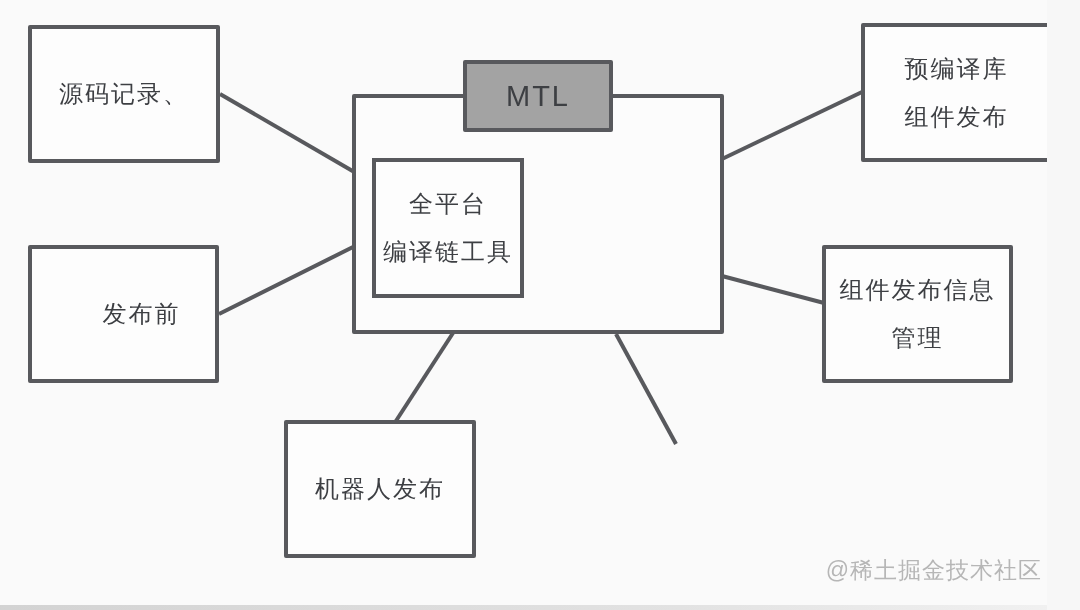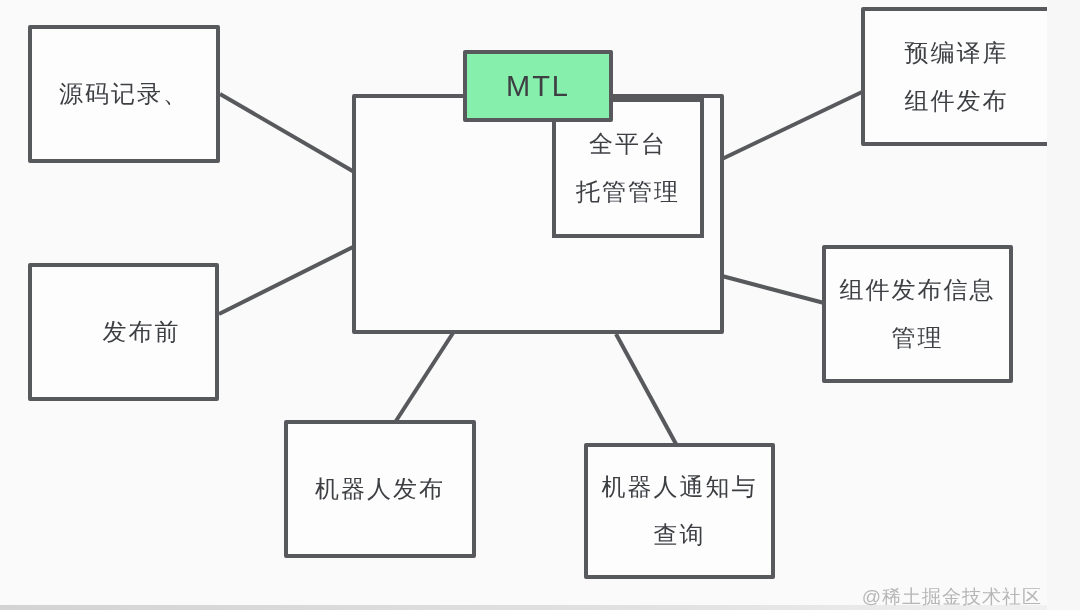--- a/index.html
+++ b/index.html
@@ -37,38 +37,38 @@
   .node .line {
     display: block;
     text-align: center;
     font-size: 24px;
     line-height: 48px;
     letter-spacing: 2px;
     white-space: nowrap;
   }
   
   #node-source-record  { left: 28px;  top: 25px;  width: 192px; height: 138px; }
-  #node-security-check { left: 28px;  top: 263px; width: 191px; height: 138px; padding-left: 36px; }
-  #node-prebuilt-lib   { left: 861px; top: 7px;  width: 191px; height: 139px; }
+  #node-security-check { left: 28px;  top: 245px; width: 191px; height: 138px; padding-left: 36px; }
+  #node-prebuilt-lib   { left: 861px; top: 23px;  width: 191px; height: 139px; }
   #node-release-info   { left: 822px; top: 245px; width: 191px; height: 138px; }
   #node-robot-release  { left: 284px; top: 420px; width: 192px; height: 138px; }
   #node-robot-notify   { left: 584px; top: 443px; width: 191px; height: 136px; }
   
   #mtl-container {
     left: 352px; top: 94px; width: 372px; height: 240px;
     background: #fcfcfc;
-    flex-direction: column;
+    flex-direction: row;
     justify-content: space-between;
     align-items: flex-end;
     padding: 0 16px 32px 16px;
     z-index: 1;
   }
   #mtl-title-box {
-    left: 463px; top: 50px; width: 150px; height: 72px;
-    background: #86efac;
+    left: 463px; top: 60px; width: 150px; height: 72px;
+    background: #a3a3a3;
     z-index: 2;
   }
   #mtl-title-box .line {
     font-size: 29px;
     letter-spacing: 2px;
     color: #3d3f43;
   }
   .inner-node {
     position: relative;
     box-sizing: border-box;
@@ -78,22 +78,22 @@
     display: flex;
     flex-direction: column;
     justify-content: center;
     align-items: center;
     z-index: 2;
     color: #3d3f43;
   }
   #watermark {
     position: absolute;
     right: 5px;
-    bottom: 0;
-    font-size: 19px;
+    bottom: 24px;
+    font-size: 23px;
     letter-spacing: 1px;
     color: #b6b6b6;
     z-index: 1;
   }
   #bottom-edge {
     position: absolute;
     left: 0; bottom: 0;
     width: 100%; height: 5px;
     background: linear-gradient(to right, #c9c9c9, #dcdcdc 65%, #eeeeee);
     opacity: 0.8;
@@ -129,29 +129,25 @@
 
   <div class="node" id="node-release-info">
     <span class="line">组件发布信息</span>
     <span class="line">管理</span>
   </div>
 
   <div class="node" id="node-robot-release">
     <span class="line">机器人发布</span>
   </div>
 
-  <div class="node" id="node-robot-notify">
-    <span class="line">机器人通知与</span>
-    <span class="line">查询</span>
-  </div>
 
   <div class="node" id="mtl-container">
     <div class="inner-node">
       <span class="line">全平台</span>
-      <span class="line">托管管理</span>
+      <span class="line">编译链工具</span>
     </div>
   </div>
 
   <div class="node" id="mtl-title-box">
     <span class="line">MTL</span>
   </div>
 
   <div id="watermark">@稀土掘金技术社区</div>
 
   <div id="bottom-edge"></div>

